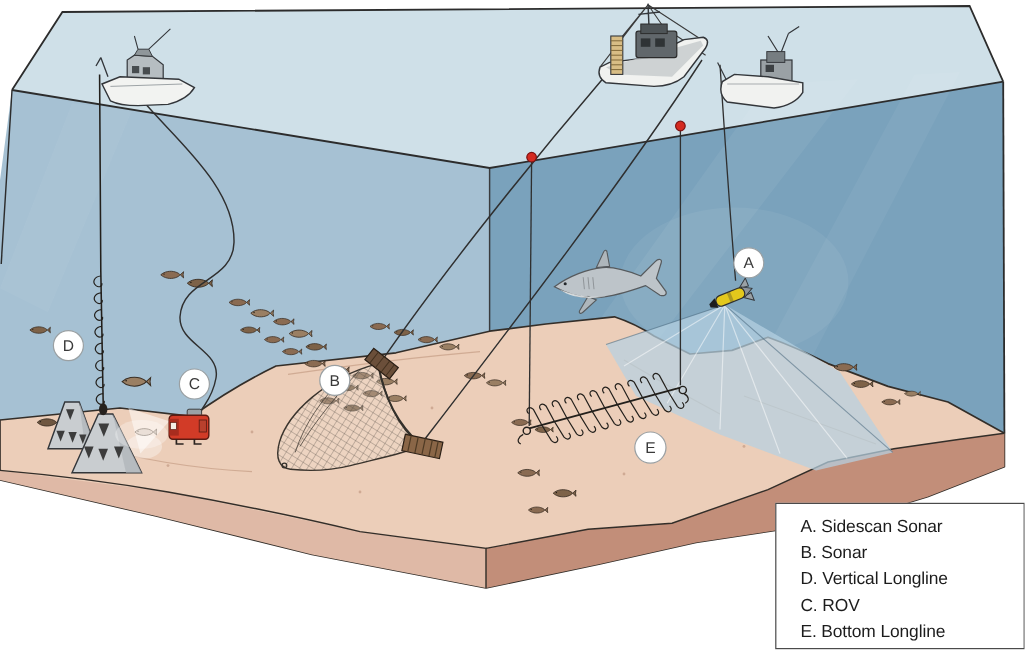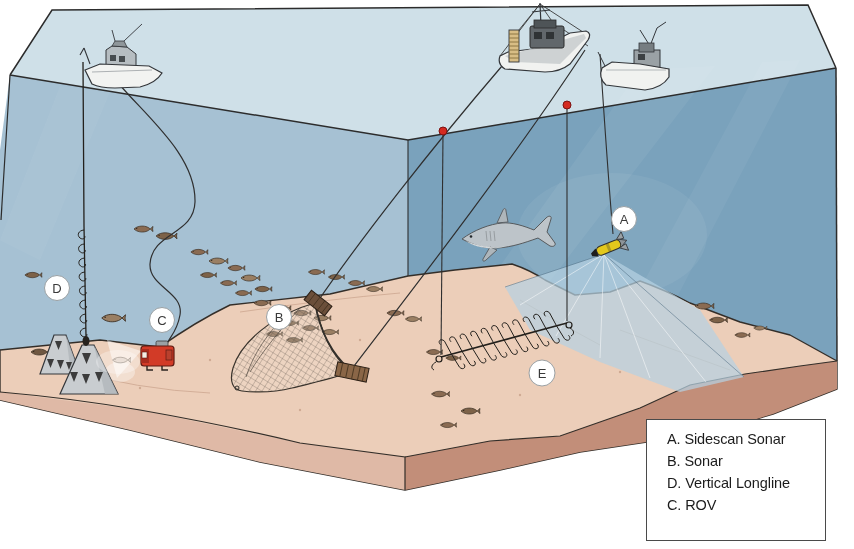--- a/index.html
+++ b/index.html
@@ -1,19 +1,19 @@
 <!DOCTYPE html>
 <html><head>
 <meta charset="utf-8">
 <style>
   html,body{margin:0;padding:0;background:#fff;}
   .stage{position:relative;width:854px;height:549px;background:#fff;overflow:hidden;
          font-family:"Liberation Sans", sans-serif;}
   .stage svg{position:absolute;left:0;top:0;}
-  .legend{position:absolute;left:646px;top:419px;width:180px;height:122px;
+  .legend{position:absolute;left:646px;top:419px;width:208px;height:122px;
           box-sizing:border-box;background:#fff;border:1.6px solid #4a4a4a;
           padding:11px 6px 0 20px;display:flex;flex-direction:column;gap:5px;}
   .legend-row{font-size:14.5px;line-height:17px;color:#1c1c1c;letter-spacing:-0.1px;white-space:nowrap;}
   .fishA{color:#8a6b52}.fishB{color:#7d6248}.fishC{color:#9a7f63}.fishD{color:#6f5741}
   .marker-letter{font-size:13px;fill:#3a3a3a;}
 </style>
 </head>
 <body>
 
 <div class="stage">
@@ -300,14 +300,15 @@
       <text class="marker-letter" x="542" y="377.5">E</text>
     </g>
   </g>
 </svg>
 
   <div class="legend">
     <div class="legend-row">A. Sidescan Sonar</div>
     <div class="legend-row">B. Sonar</div>
     <div class="legend-row">D. Vertical Longline</div>
     <div class="legend-row">C. ROV</div>
+    <div class="legend-row">E. Bottom Longline</div>
   </div>
 </div>
 
 </body></html>

